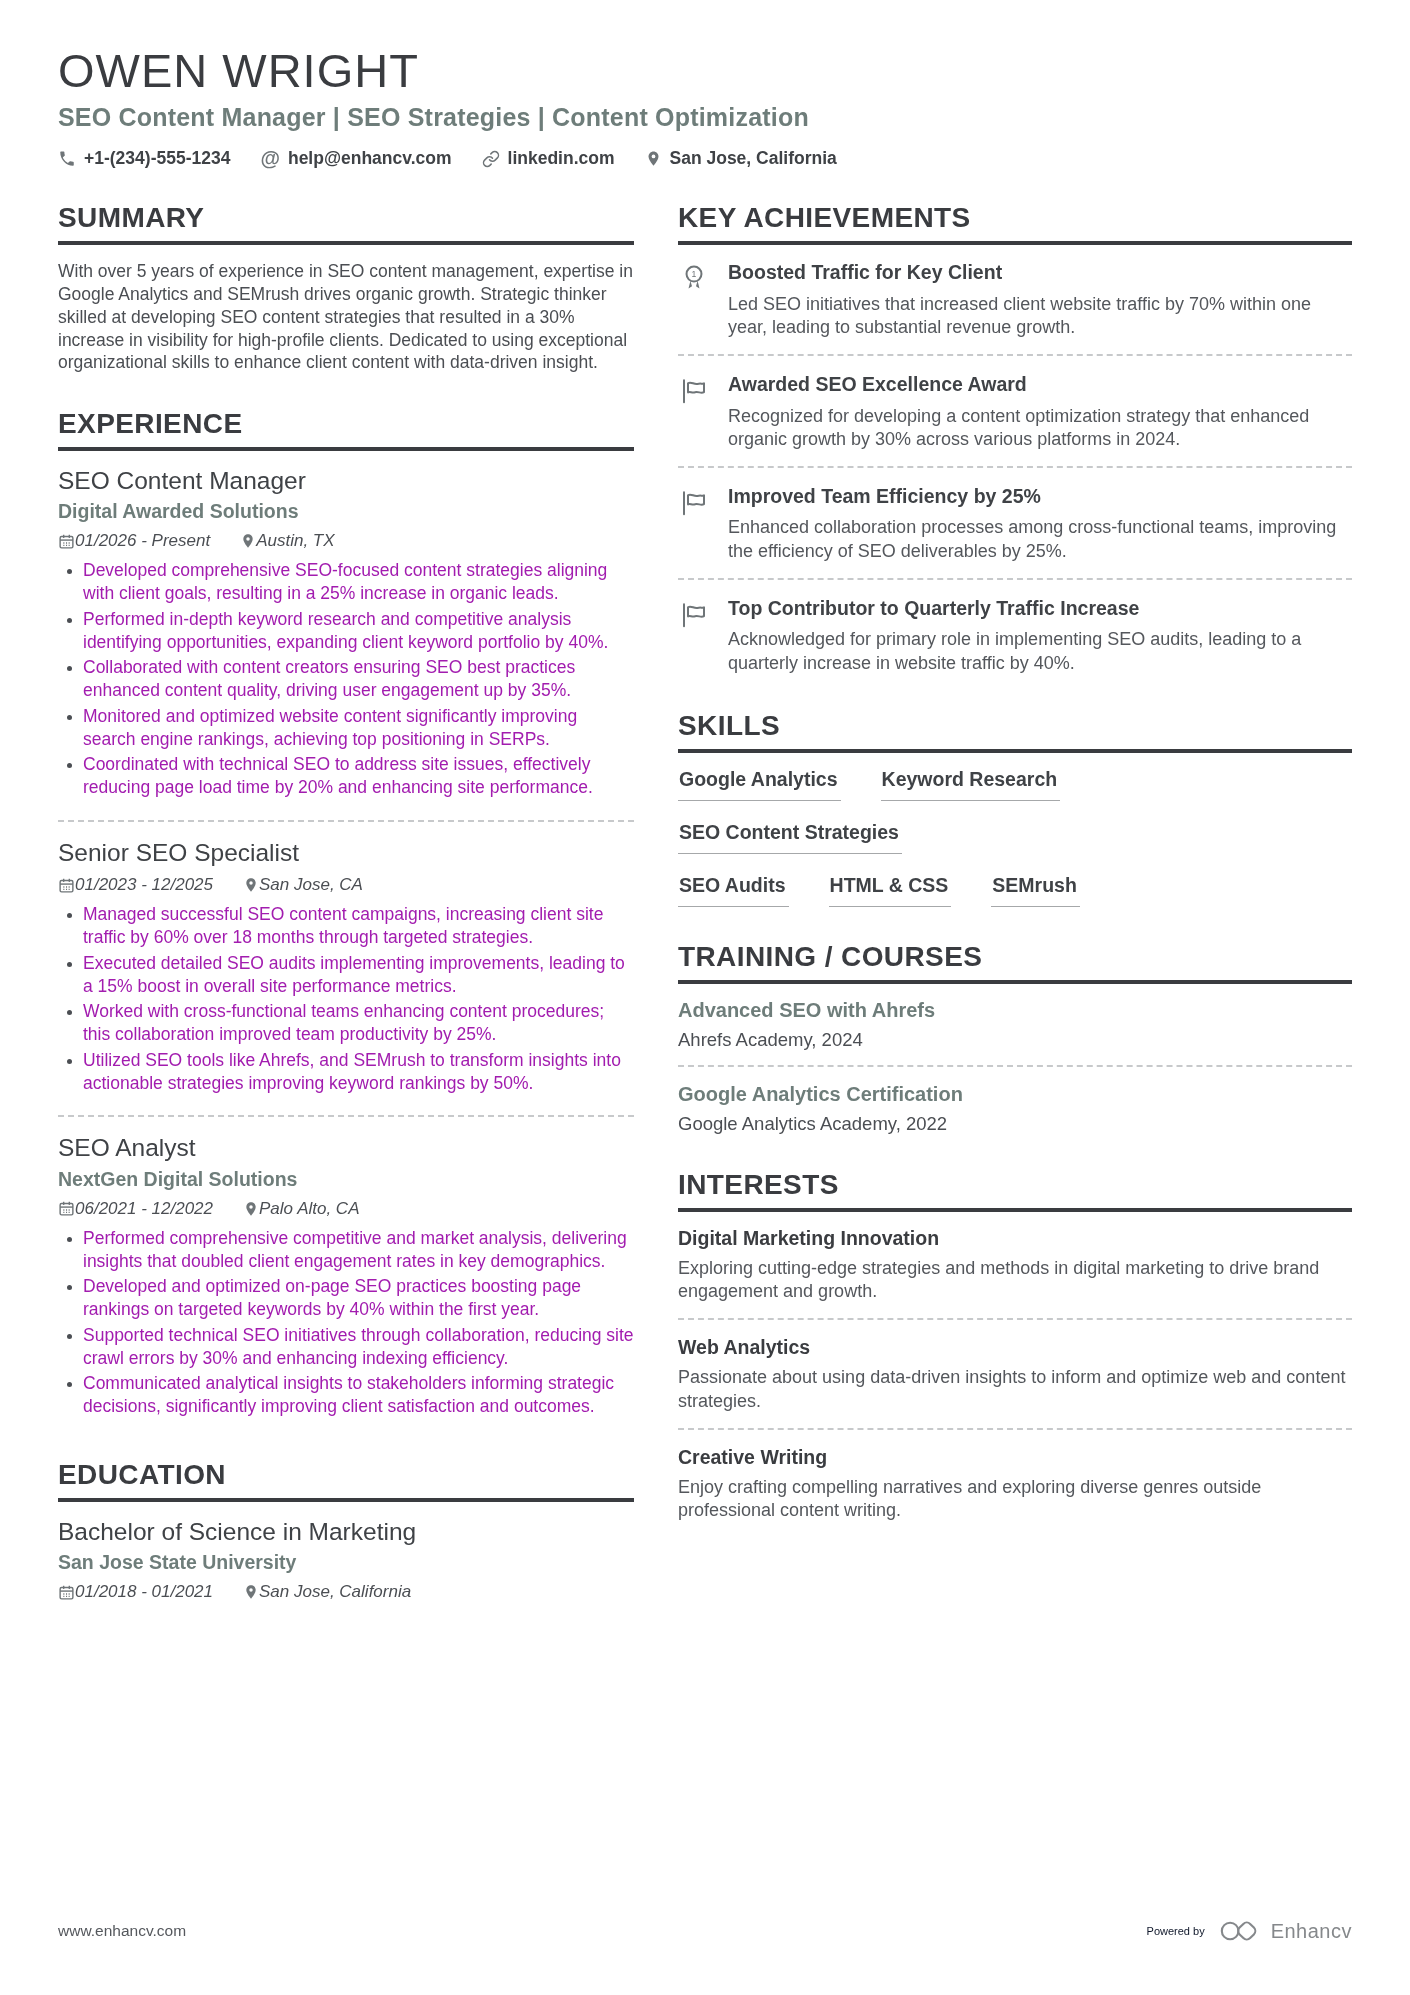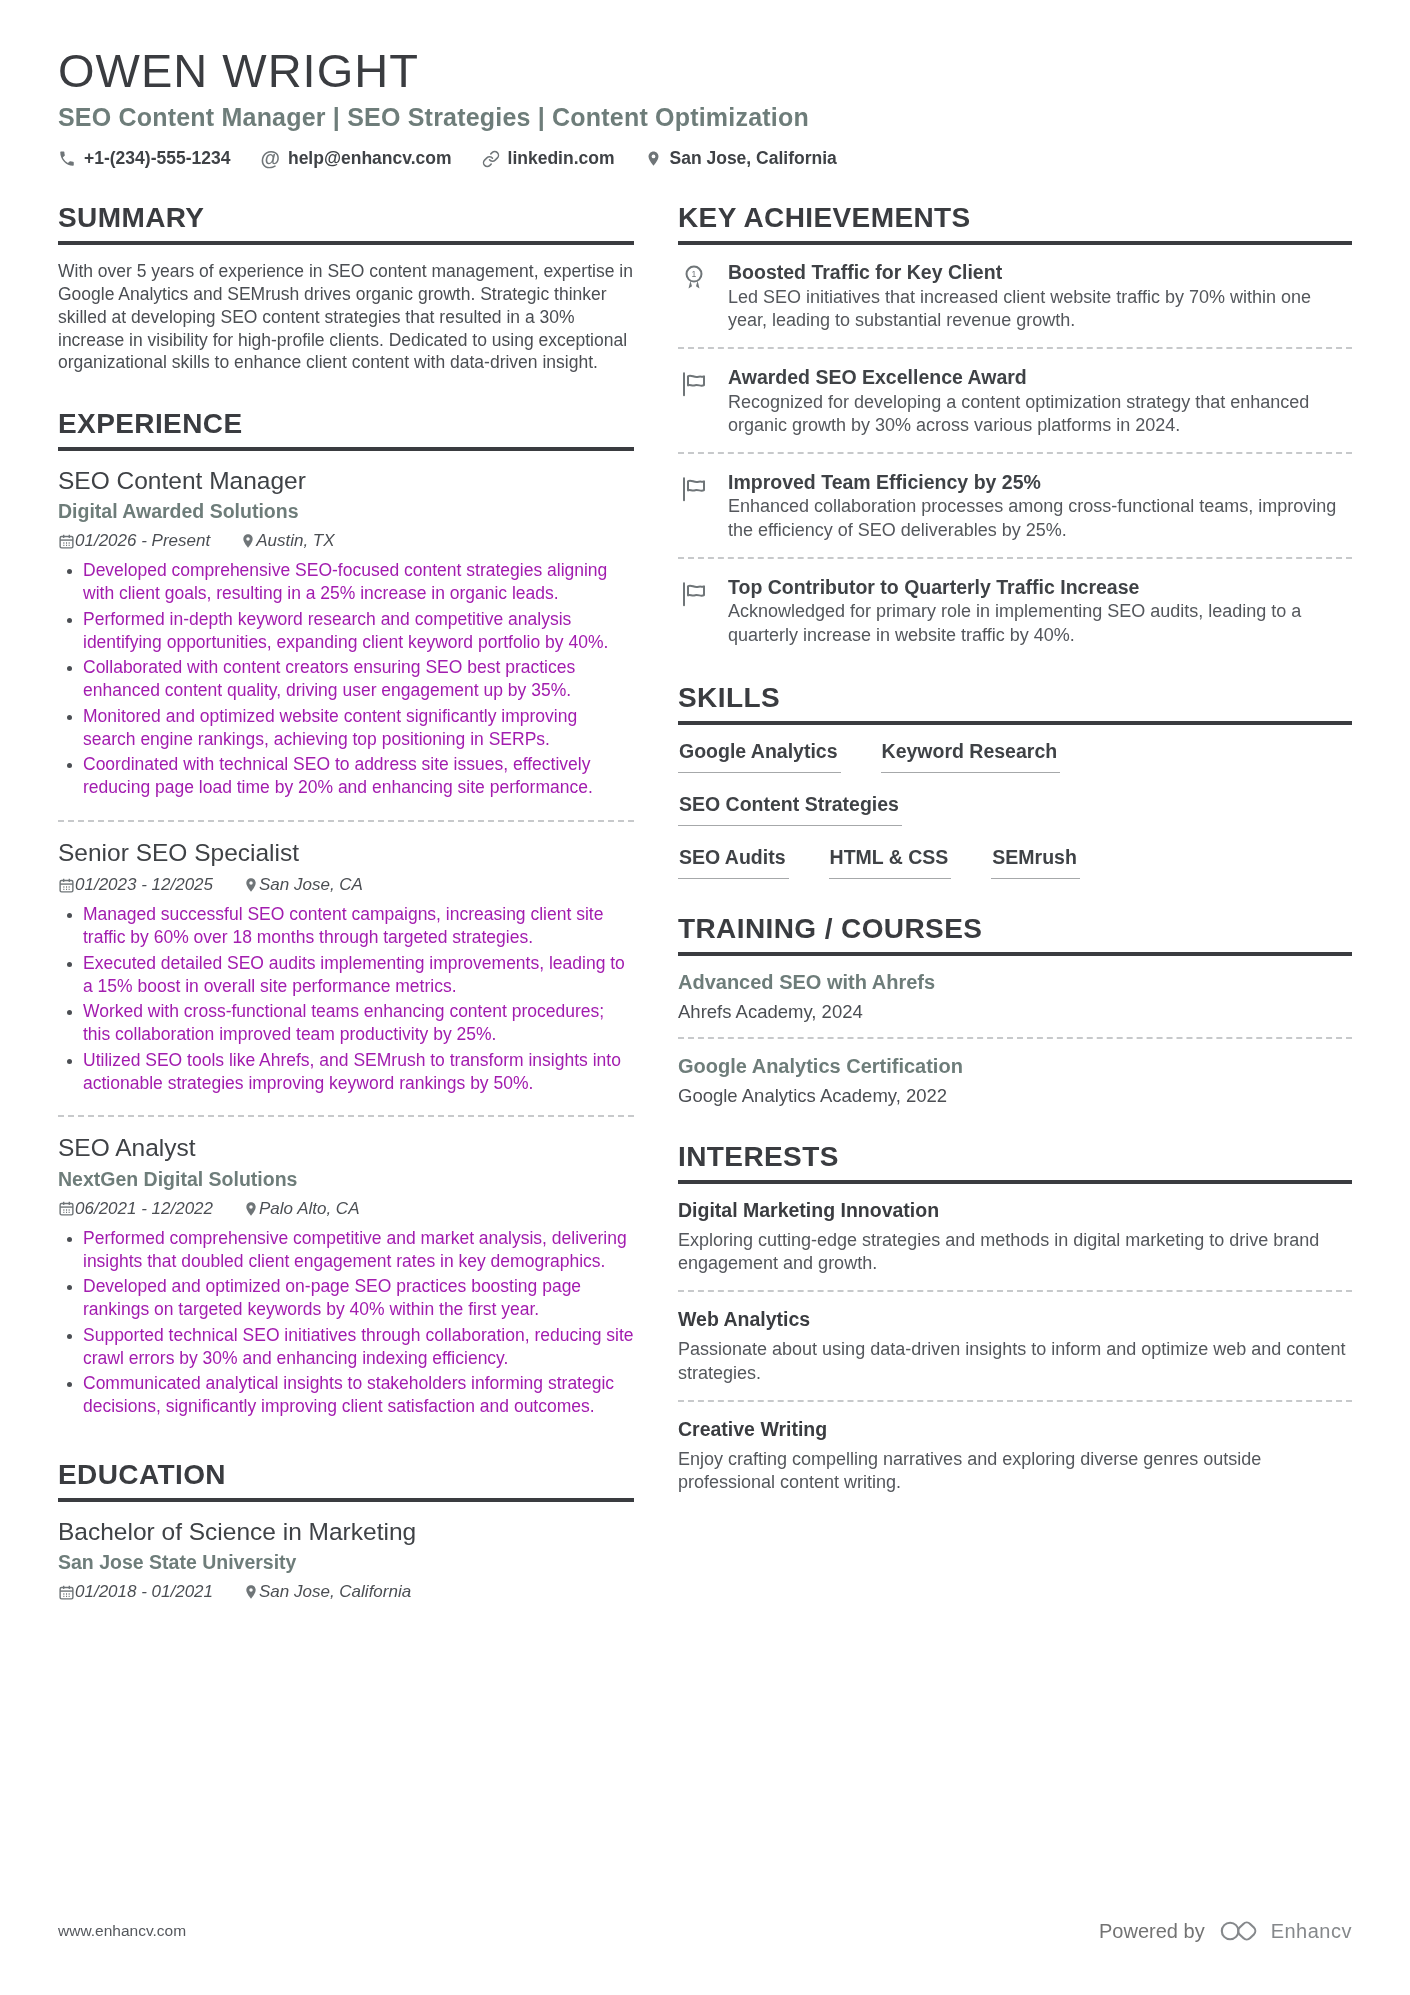--- a/index.html
+++ b/index.html
@@ -54,21 +54,21 @@
   .micon { color:#6f7578; display:inline-flex; }
   ul.bullets { margin:8px 0 0 0; padding-left:25px; }
   ul.bullets li { font-size:17.5px; line-height:1.3; color:#a21caf; margin-bottom:3px; }
   ul.bullets li::marker { color:#4b4e53; font-size:15px; }
   .dashed-sep { border:none; border-top:2px dashed #c7c9cb; margin:14px 0 16px 0; }
 
   
   .ach-item { display:flex; gap:16px; }
   .ach-icon { flex:none; width:34px; color:#6f7578; padding-top:3px; }
   .ach-title { font-size:19.5px; font-weight:700; color:#3f4246; line-height:1.3; }
-  .ach-text { font-size:18px; color:#54575c; line-height:1.32; }
+  .ach-text { font-size:18px; color:#54575c; line-height:1.32; margin-top:7px; }
 
   
   .skill-row { display:flex; gap:40px; margin-bottom:20px; }
   .skill {
     font-size:19.5px; font-weight:700; color:#3f4246;
     border-bottom:1px solid #a6a8aa; padding:0 3px 9px 1px;
   }
 
   
   .course-title { font-size:20px; font-weight:700; color:#6e7d7a; }
@@ -78,21 +78,21 @@
   .interest-title { font-size:19.5px; font-weight:700; color:#3a3c40; }
   .interest-text { font-size:18px; color:#54575c; line-height:1.32; margin-top:7px; }
 
   
   .footer {
     position:absolute; left:58px; right:58px; bottom:50px;
     display:flex; justify-content:space-between; align-items:center;
   }
   .footer-site { font-size:15.5px; color:#55585d; }
   .powered { display:flex; align-items:center; gap:12px; }
-  .powered-label { font-size:20px; color:#737373; }
+  .powered-label { font-size:11px; color:#0f172a; }
   .brand-logo { color:#85888b; display:inline-flex; }
   .brand-name { font-size:20px; color:#85888b; letter-spacing:0.5px; }
 </style>
 </head>
 <body>
 
 <div class="page">
 
   <div>
     <h1 class="name">OWEN WRIGHT</h1>

